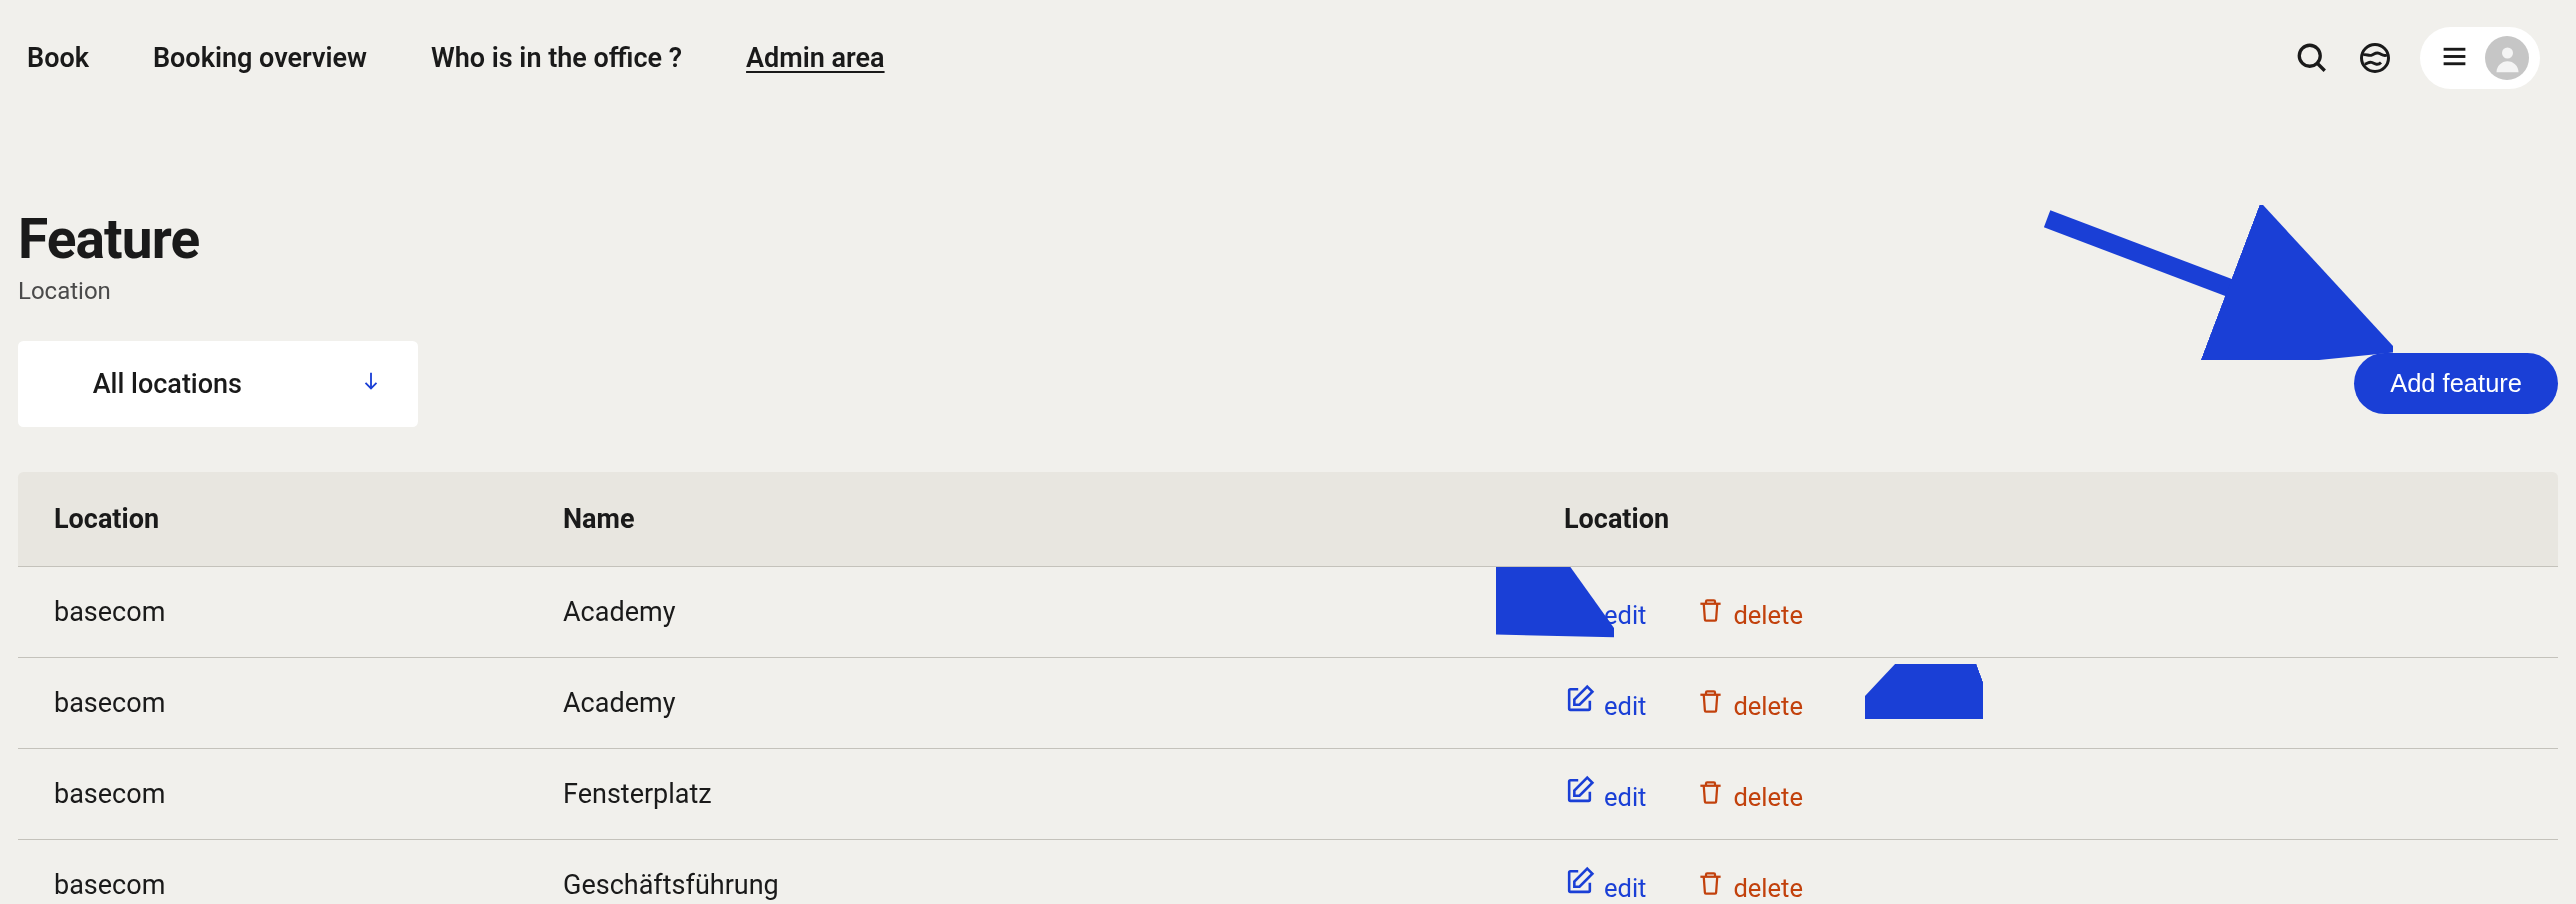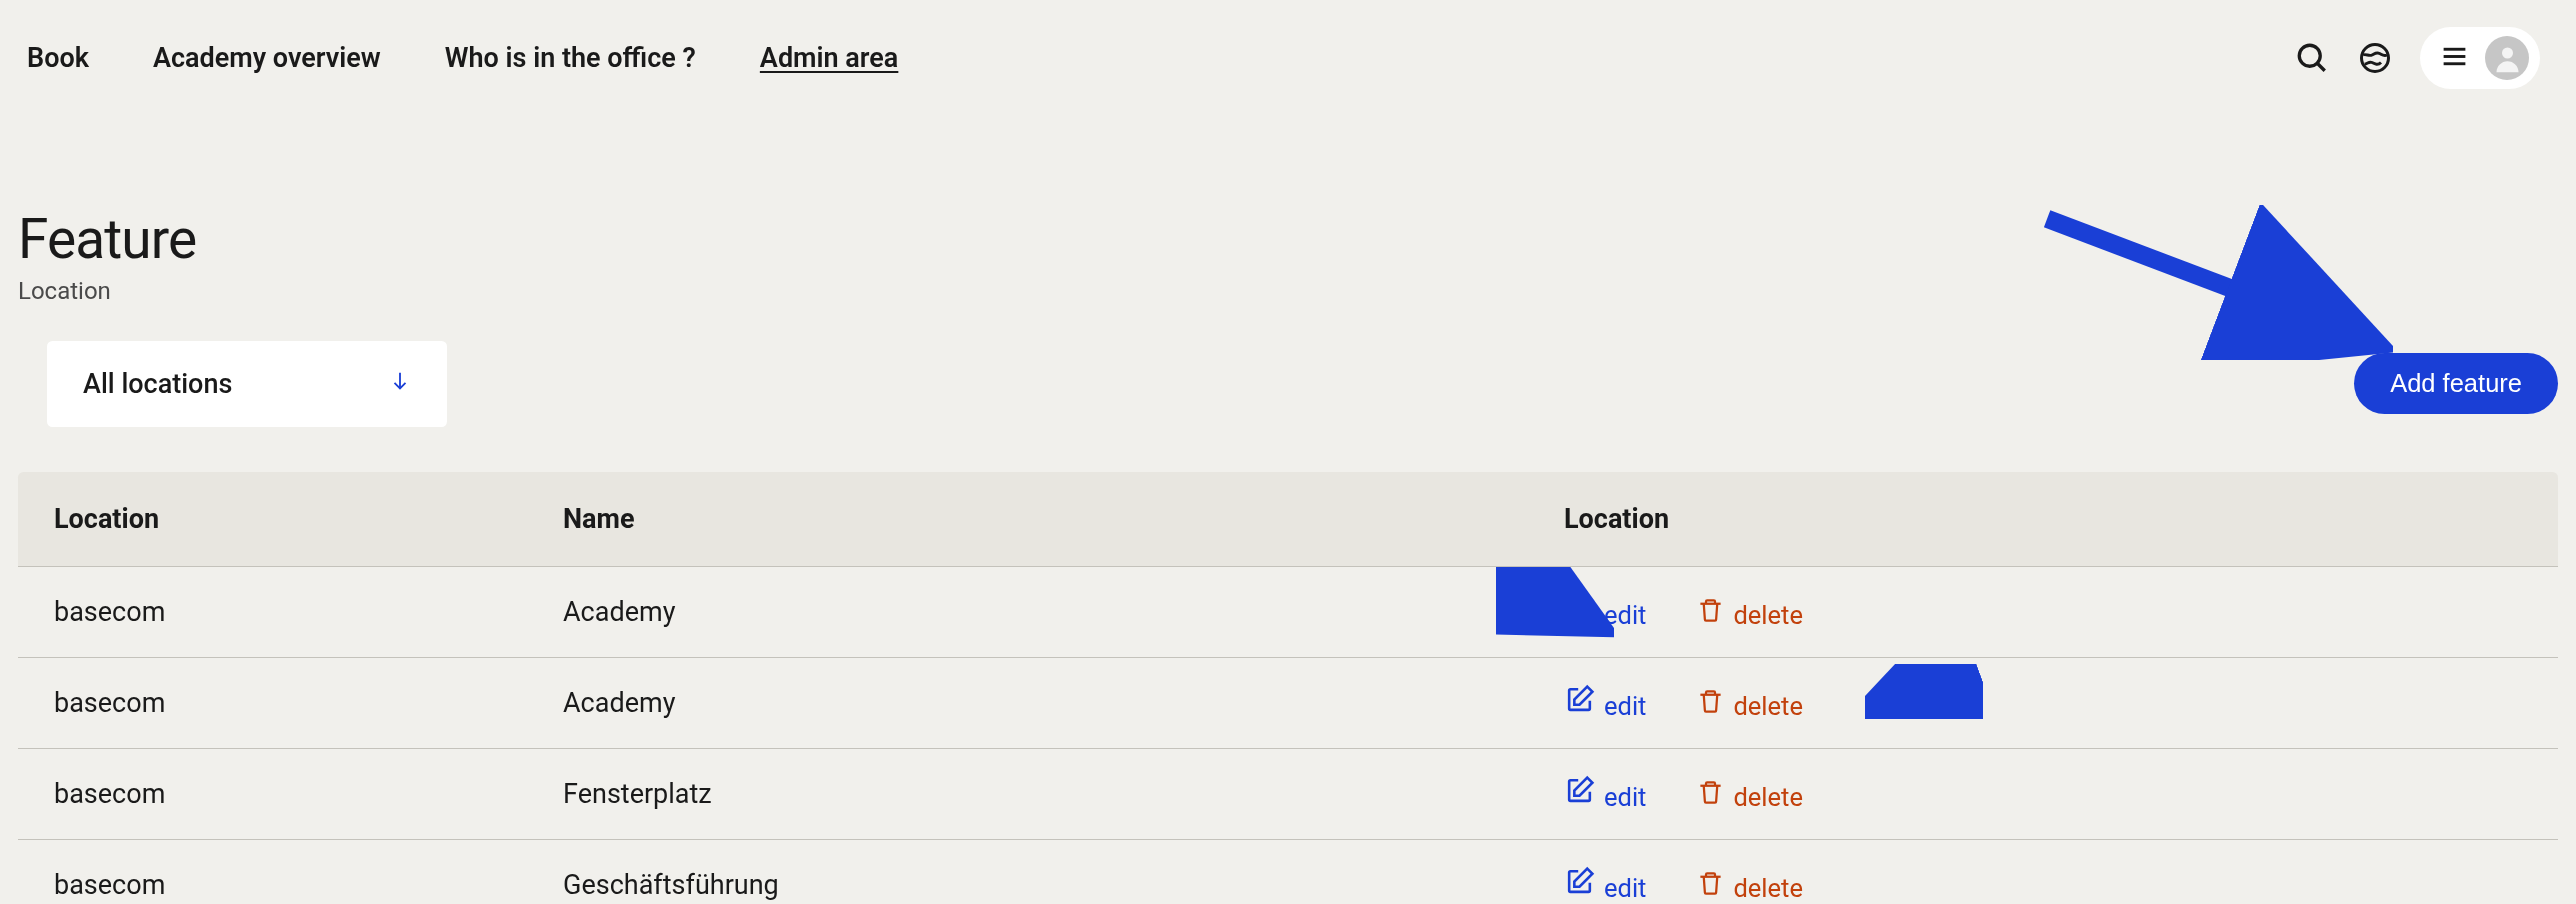--- a/index.html
+++ b/index.html
@@ -81,21 +81,21 @@
   align-items: center;
   justify-content: center;
 }
 
 
 .page-header {
   padding: 118px 18px 0 18px;
 }
 .page-title {
   font-size: 55px;
-  font-weight: 400;
+  font-weight: 700;
   letter-spacing: -0.9px;
 }
 .page-subtitle {
   font-size: 24px;
   color: #4a4a4a;
   margin-top: 5.5px;
 }
 
 
 .filter-row {
@@ -108,22 +108,21 @@
   background: #fff;
   border-radius: 5.5px;
   padding: 27px 36px;
   display: flex;
   align-items: center;
   gap: 118px;
   cursor: pointer;
   font-size: 27px;
   font-weight: 500;
   min-width: 400px;
-  justify-content: space-between;
-  margin-left: 29px;
+  justify-content: flex-end;
 }
 .add-btn {
   margin-left: auto;
   background: #1a3fd6;
   color: #fff;
   border: none;
   border-radius: 33px;
   padding: 16px 36px;
   font-size: 25.5px;
   font-weight: 500;
@@ -180,21 +179,21 @@
 .arrow svg { display: block; }
 
 </style>
 </head>
 <body>
 
 <div class="header">
 
   <nav class="nav">
     <span class="nav-item">Book</span>
-    <span class="nav-item">Academy overview</span>
+    <span class="nav-item">Booking overview</span>
     <span class="nav-item">Who is in the office ?</span>
     <span class="nav-item active">Admin area</span>
   </nav>
 
   <div class="header-right">
     <span class="icon-btn">
       <svg width="36" height="36" viewBox="0 0 24 24" fill="none" stroke="#1a1a1a" stroke-width="2.2">
         <circle cx="10.5" cy="10.5" r="7"></circle>
         <line x1="20.5" y1="20.5" x2="15.5" y2="15.5"></line>
       </svg>

